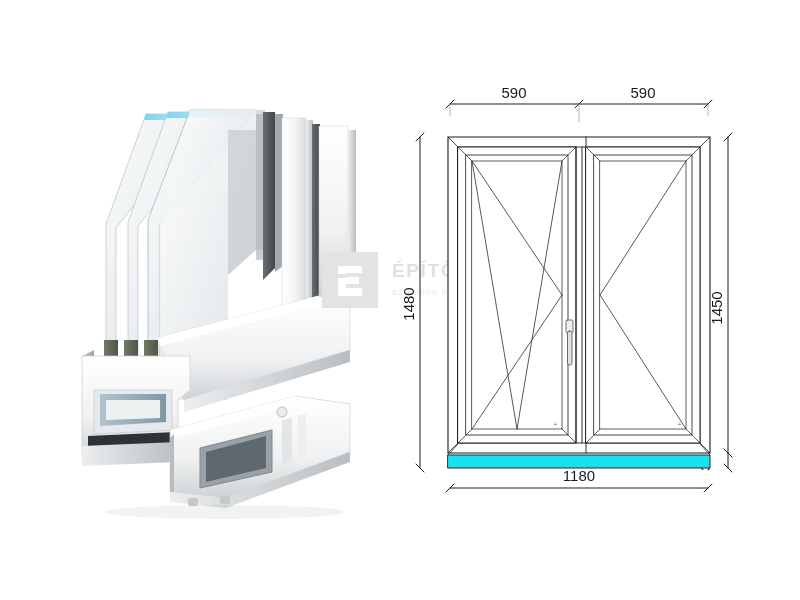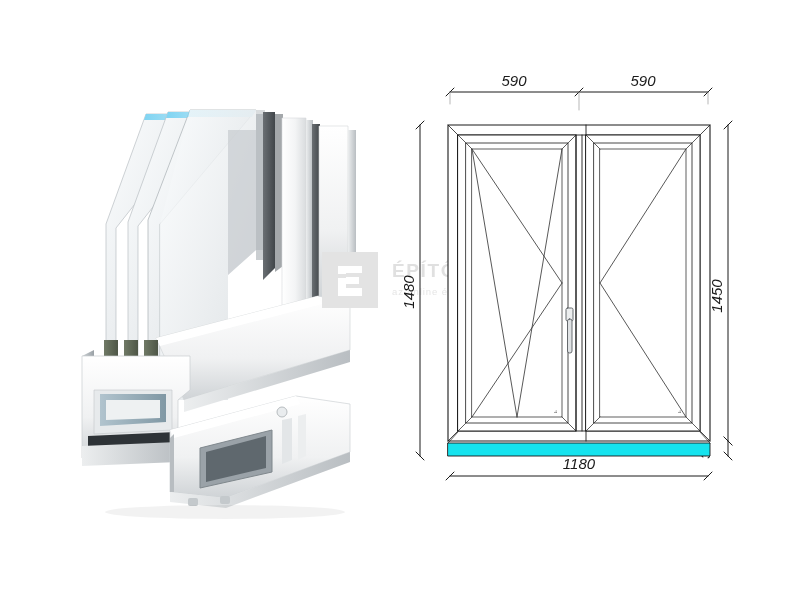--- a/index.html
+++ b/index.html
@@ -16,21 +16,21 @@
   
   .watermark{position:absolute;left:322px;top:250px;width:260px;height:60px;
     display:flex;align-items:center;gap:14px;pointer-events:none;}
   .wm-logo{width:56px;height:56px;background:#e3e3e3;position:relative;flex:0 0 auto;}
   .wm-logo .bar{position:absolute;background:#ffffff;}
   .wm-text{display:flex;flex-direction:column;justify-content:center;}
   .wm-title{font-size:19px;letter-spacing:1.6px;color:#e0e0e0;font-weight:bold;line-height:1.1;}
   .wm-sub{font-size:9.5px;letter-spacing:.9px;color:#e6e6e6;line-height:1.5;margin-top:3px;}
 
   
-  .drawing{position:absolute;left:390px;top:64px;width:380px;height:440px;font-style:italic;}
+  .drawing{position:absolute;left:390px;top:76px;width:380px;height:440px;}
   .drawing svg{display:block;}
 
   .dimlabel{font-family:"Liberation Sans",sans-serif;font-size:15px;fill:#1a1a1a;}
   .dimlabel-sm{font-family:"Liberation Sans",sans-serif;font-size:12px;fill:#1a1a1a;}
 </style>
 </head>
 <body>
 
 <div class="stage">
 

